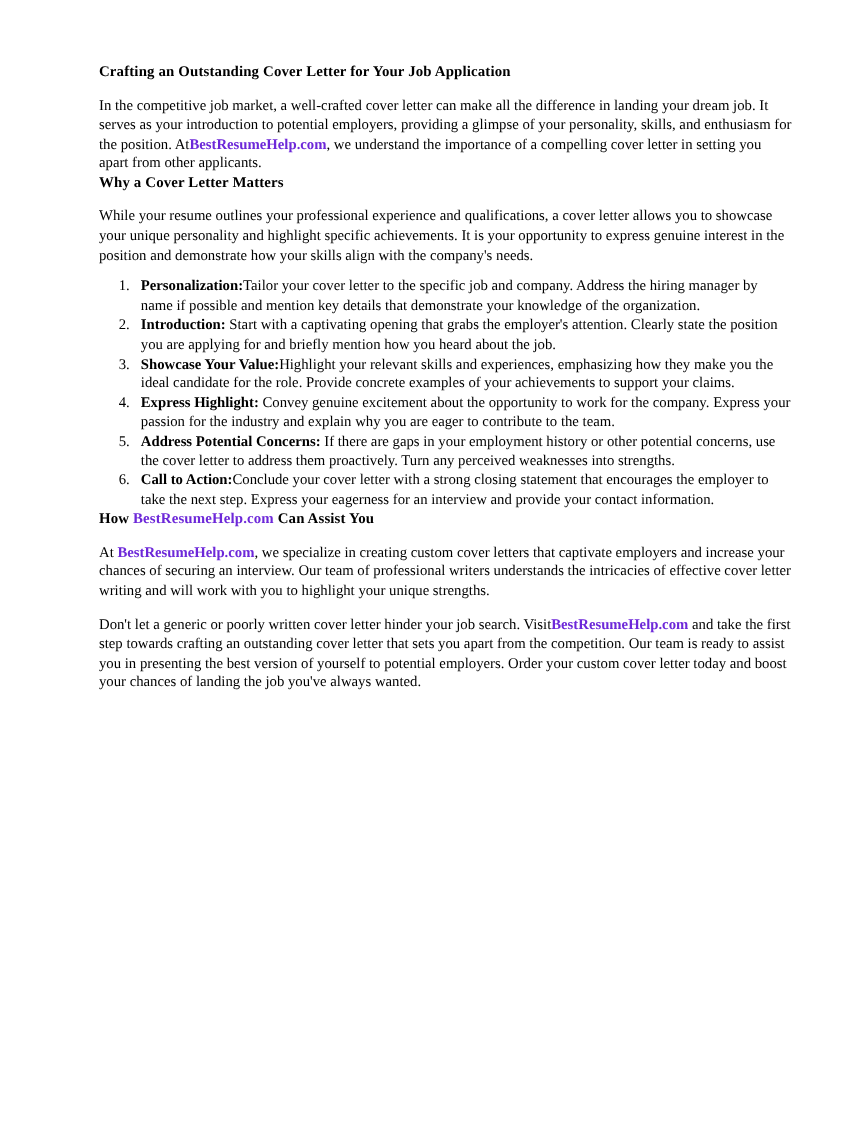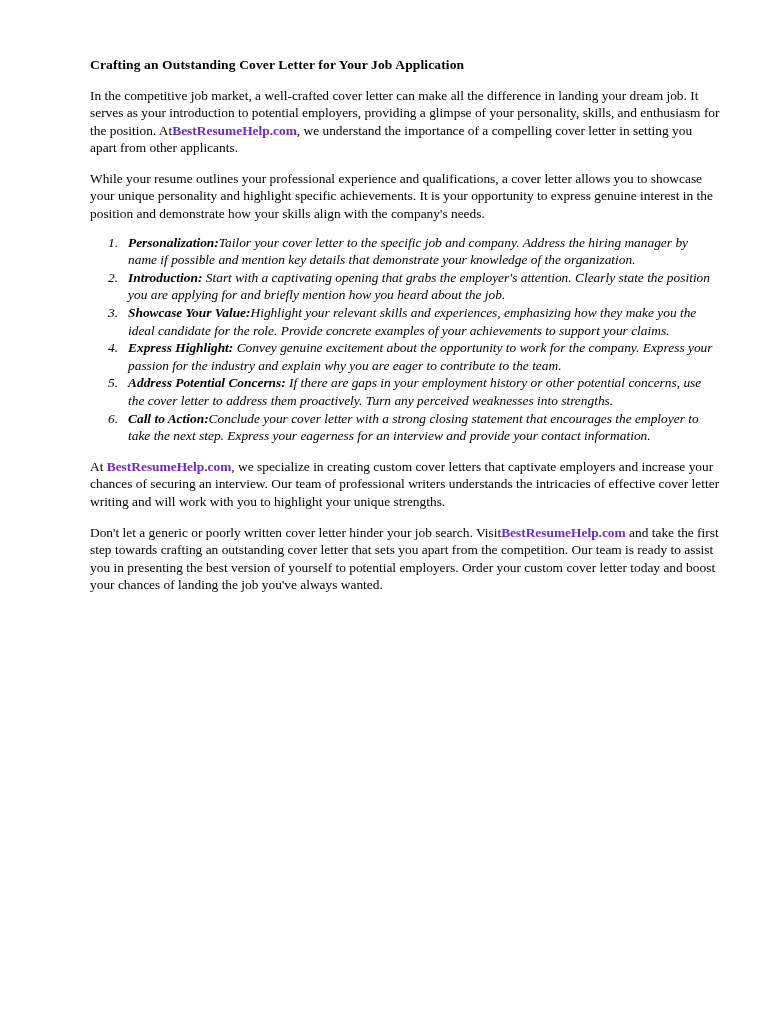--- a/index.html
+++ b/index.html
@@ -56,21 +56,20 @@
     list-style: none;
     counter-reset: keyitem;
   }
   ol.key-list > li {
     position: relative;
     counter-increment: keyitem;
     padding-left: 38px;
     font-size: 13.4px;
     line-height: 17.6px;
     margin: 0;
-    font-style: italic;
   }
   ol.key-list > li::before {
     content: counter(keyitem) ".";
     position: absolute;
     left: 0;
     top: 0;
     width: 28px;
     text-align: right;
     font-size: 13.4px;
     line-height: 17.6px;
@@ -89,33 +88,35 @@
 </head>
 <body>
 
 <div class="page">
   <div class="doc">
 
     <h1 class="doc-heading sec-title first">Crafting an Outstanding Cover Letter for Your Job Application</h1>
 
     <p class="para"><span>In the competitive job market, a well-crafted cover letter can make all the difference in landing your dream job. It serves as your introduction to potential employers, providing a glimpse of your personality, skills, and enthusiasm for the position. At</span><a class="site-link" href="#">BestResumeHelp.com</a><span>, we understand the importance of a compelling cover letter in setting you apart from other applicants.</span></p>
 
+    <h2 class="doc-heading sec-title">Why a Cover Letter Matters</h2>
 
     <p class="para">While your resume outlines your professional experience and qualifications, a cover letter allows you to showcase your unique personality and highlight specific achievements. It is your opportunity to express genuine interest in the position and demonstrate how your skills align with the company's needs.</p>
 
 
     <ol class="key-list">
       <li><span class="lead">Personalization:</span><span>Tailor your cover letter to the specific job and company. Address the hiring manager by name if possible and mention key details that demonstrate your knowledge of the organization.</span></li>
       <li><span class="lead">Introduction:</span><span> Start with a captivating opening that grabs the employer's attention. Clearly state the position you are applying for and briefly mention how you heard about the job.</span></li>
       <li><span class="lead">Showcase Your Value:</span><span>Highlight your relevant skills and experiences, emphasizing how they make you the ideal candidate for the role. Provide concrete examples of your achievements to support your claims.</span></li>
       <li><span class="lead">Express Highlight:</span><span> Convey genuine excitement about the opportunity to work for the company. Express your passion for the industry and explain why you are eager to contribute to the team.</span></li>
       <li><span class="lead">Address Potential Concerns:</span><span> If there are gaps in your employment history or other potential concerns, use the cover letter to address them proactively. Turn any perceived weaknesses into strengths.</span></li>
       <li><span class="lead">Call to Action:</span><span>Conclude your cover letter with a strong closing statement that encourages the employer to take the next step. Express your eagerness for an interview and provide your contact information.</span></li>
     </ol>
 
+    <h2 class="doc-heading sec-title"><span>How </span><a class="site-link" href="#">BestResumeHelp.com</a><span> Can Assist You</span></h2>
 
     <p class="para"><span>At </span><a class="site-link" href="#">BestResumeHelp.com</a><span>, we specialize in creating custom cover letters that captivate employers and increase your chances of securing an interview. Our team of professional writers understands the intricacies of effective cover letter writing and will work with you to highlight your unique strengths.</span></p>
 
 
     <p class="para"><span>Don't let a generic or poorly written cover letter hinder your job search. Visit</span><a class="site-link" href="#">BestResumeHelp.com</a><span> and take the first step towards crafting an outstanding cover letter that sets you apart from the competition. Our team is ready to assist you in presenting the best version of yourself to potential employers. Order your custom cover letter today and boost your chances of landing the job you've always wanted.</span></p>
 
   </div>
 </div>
 
 </body></html>

